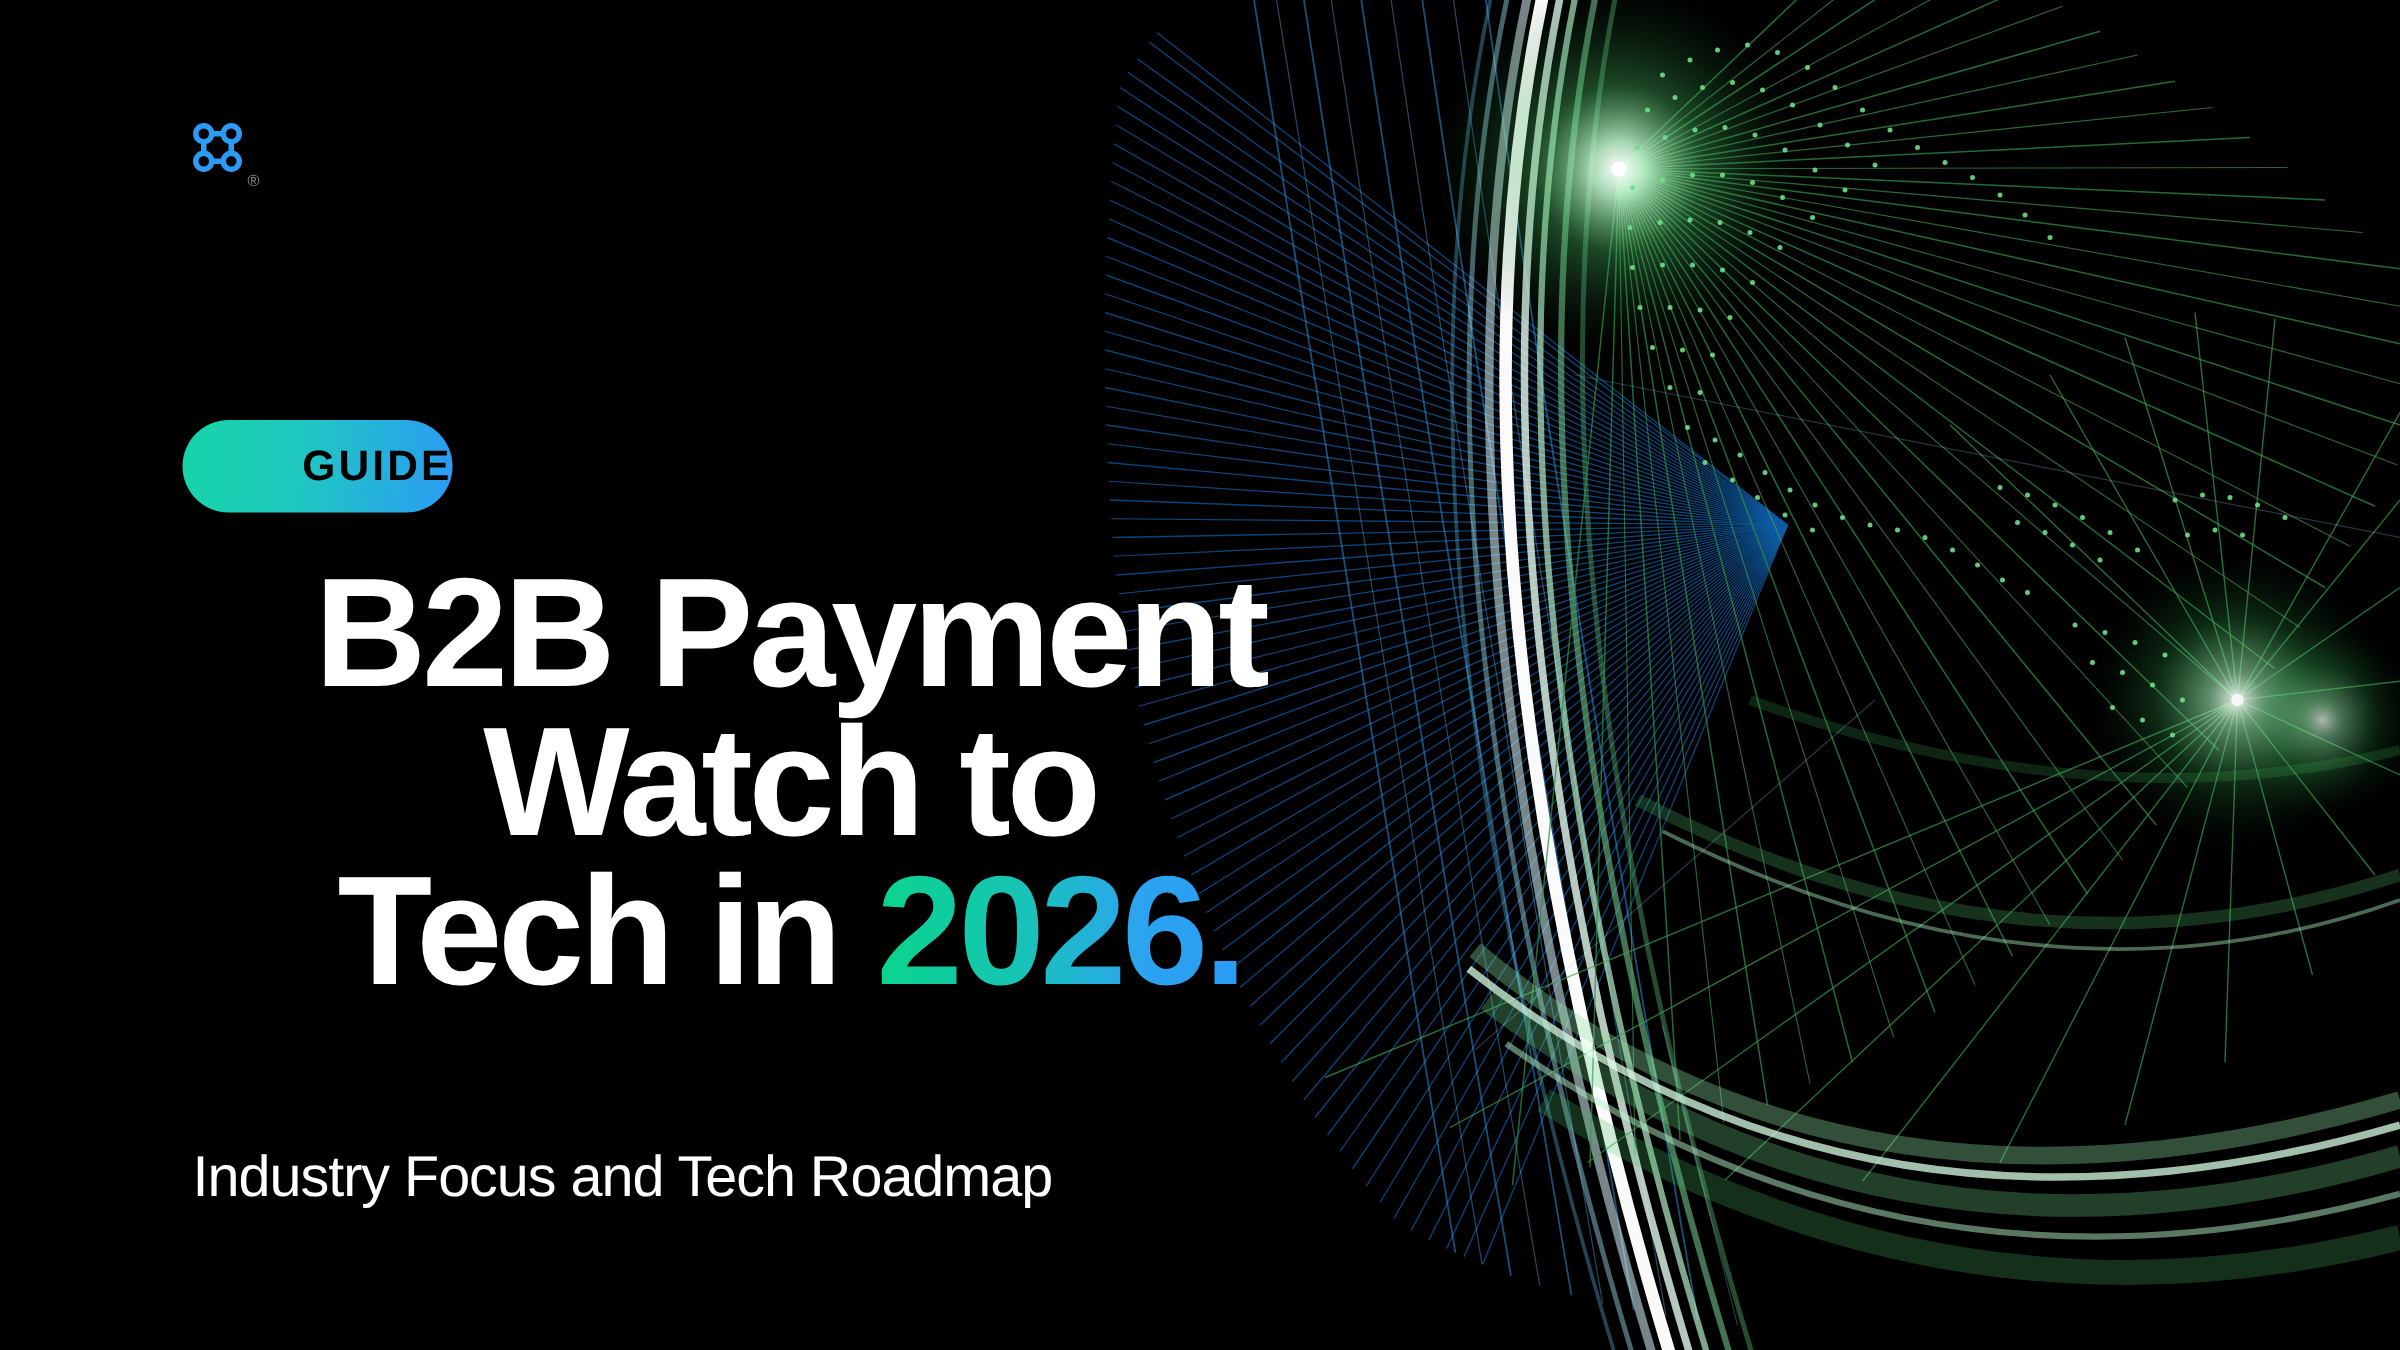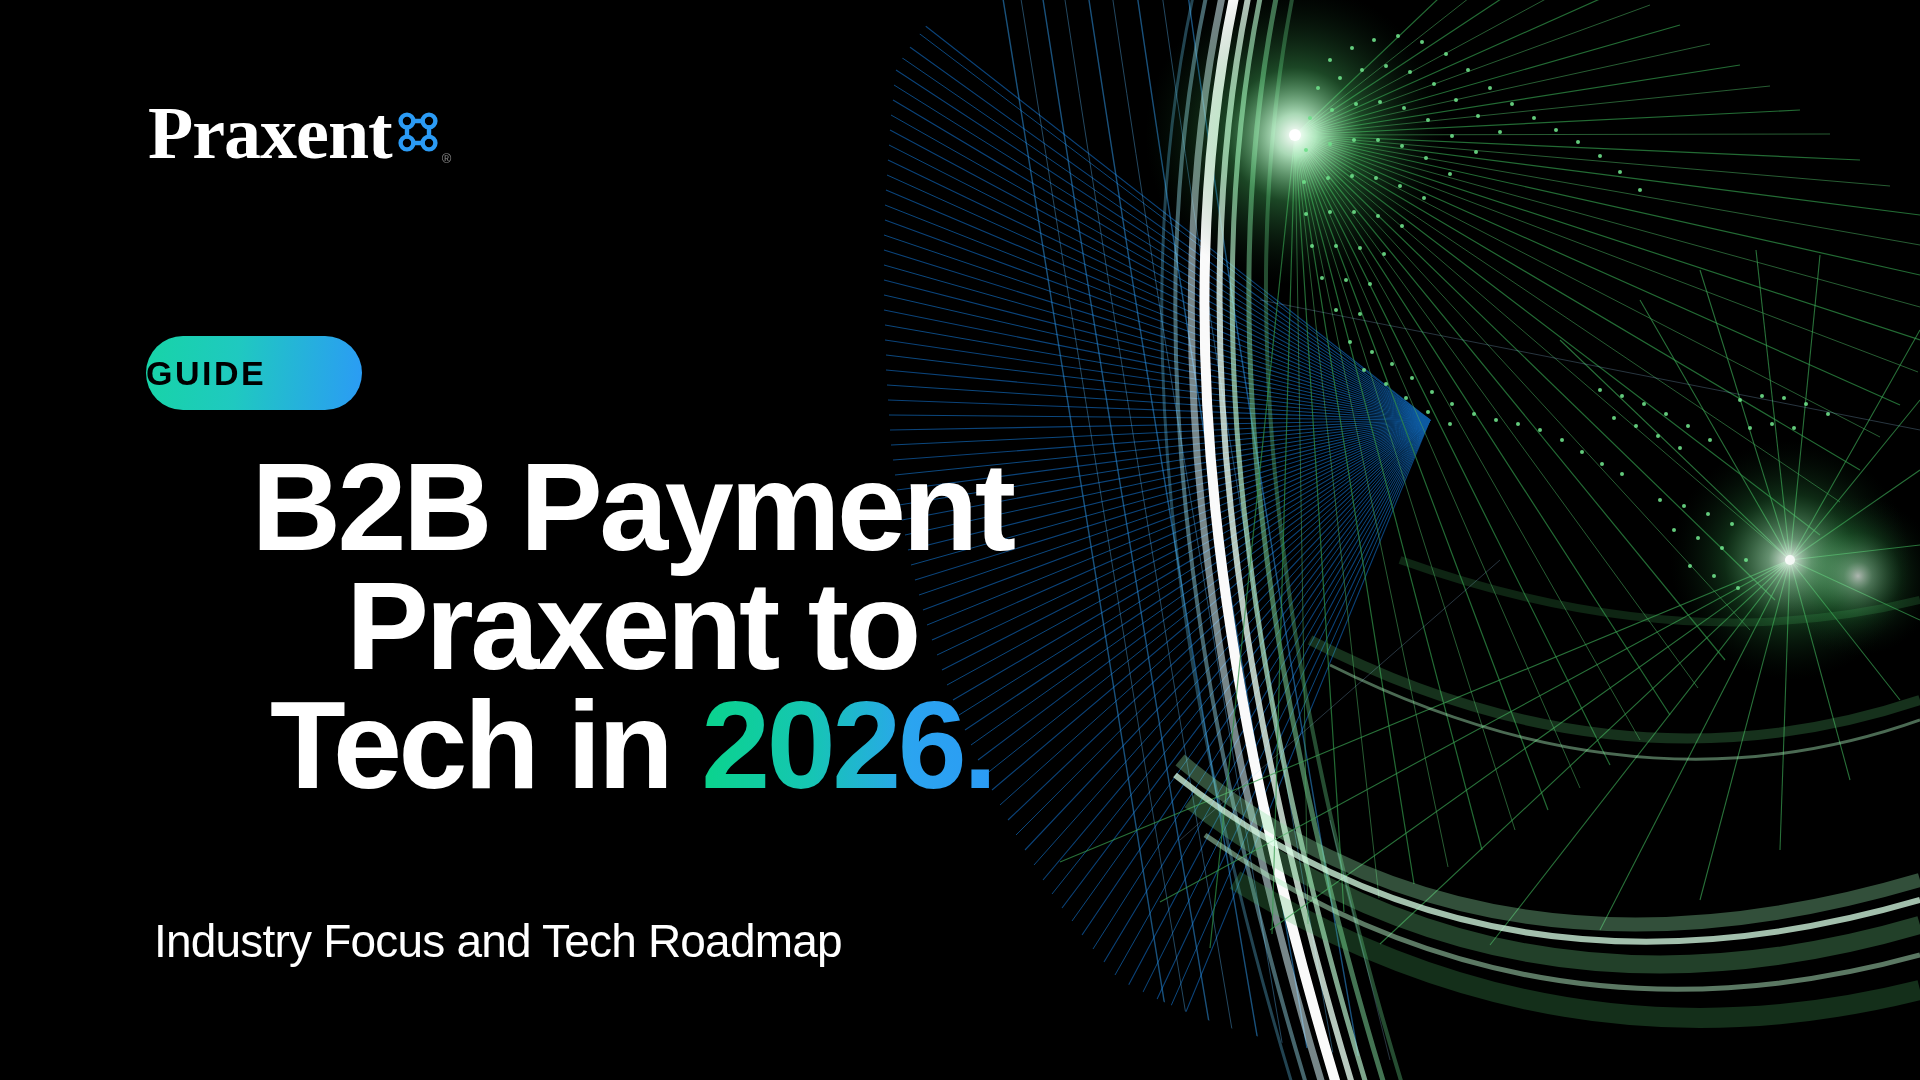--- a/index.html
+++ b/index.html
@@ -24,21 +24,21 @@
   #logo-mark { width:44px; height:44px; margin-left:4px; margin-bottom:16px; }
   #logo-reg {
     font-size:13px; color:#8d8d8d; margin-left:2px; margin-bottom:4px;
     font-family:"Liberation Sans", sans-serif;
   }
 
   
   #guide-badge {
     position:absolute; left:146px; top:336px;
     width:216px; height:74px; border-radius:37px;
-    display:flex; align-items:center; justify-content:flex-start;
+    display:flex; align-items:center; justify-content:flex-end;
     background:linear-gradient(95deg,#17d4a7 0%,#1fc9c0 42%,#2b9bf5 100%);
   }
   #guide-label {
     font-size:34px; font-weight:700; color:#000000;
     letter-spacing:2.5px; line-height:1;
   }
 
   
   #headline {
     position:absolute; left:152px; top:448px; width:960px;
@@ -424,40 +424,39 @@
         <g stroke="#9fd8ff" stroke-width="1" opacity=".25" fill="none">
           <line x1="1260" y1="300" x2="1920" y2="430"></line>
           <line x1="1180" y1="840" x2="1500" y2="560"></line>
           <line x1="1390" y1="1060" x2="1330" y2="820"></line>
         </g>
       </g>
     </svg>
   </div>
 
   <div id="logo">
-    <span id="logo-word">Praxent</span>
     <span id="logo-mark">
       <svg viewBox="0 0 44 44" width="44" height="44" aria-hidden="true">
         <g fill="none" stroke="#2b9bf5" stroke-width="4.4" stroke-linecap="round">
           <circle cx="11" cy="11" r="6.4"></circle>
           <circle cx="33" cy="11" r="6.4"></circle>
           <circle cx="11" cy="33" r="6.4"></circle>
           <circle cx="33" cy="33" r="6.4"></circle>
           <path d="M17.4 11 H26.6 M17.4 33 H26.6 M11 17.4 V26.6 M33 17.4 V26.6"></path>
         </g>
       </svg>
     </span>
     <span id="logo-reg">®</span>
   </div>
 
   <div id="guide-badge">
     <span id="guide-label">GUIDE</span>
   </div>
 
   <h1 id="headline">
     <span class="hl-line">B2B Payment</span>
-    <span class="hl-line">Praxent to</span>
+    <span class="hl-line">Watch to</span>
     <span class="hl-line"><span>Tech in </span><span class="year">2026.</span></span>
   </h1>
 
   <div id="subtitle">Industry Focus and Tech Roadmap</div>
 
 </div>
 
 </body></html>

